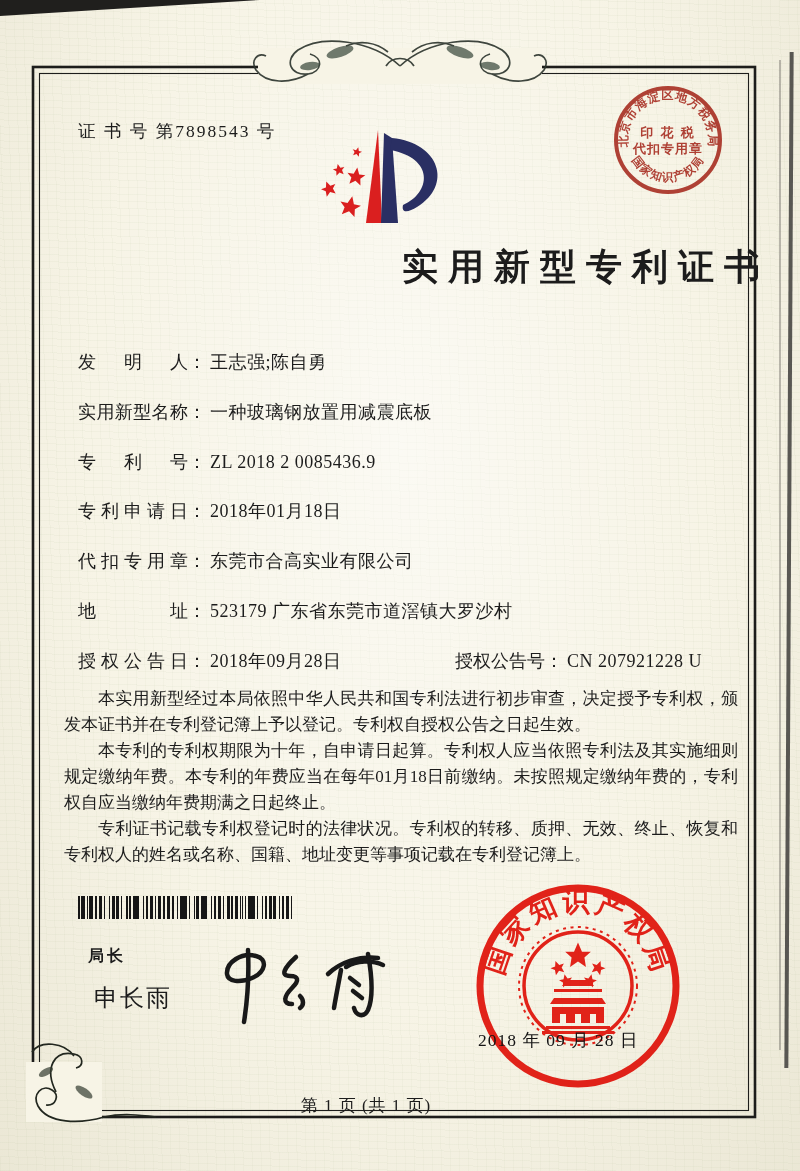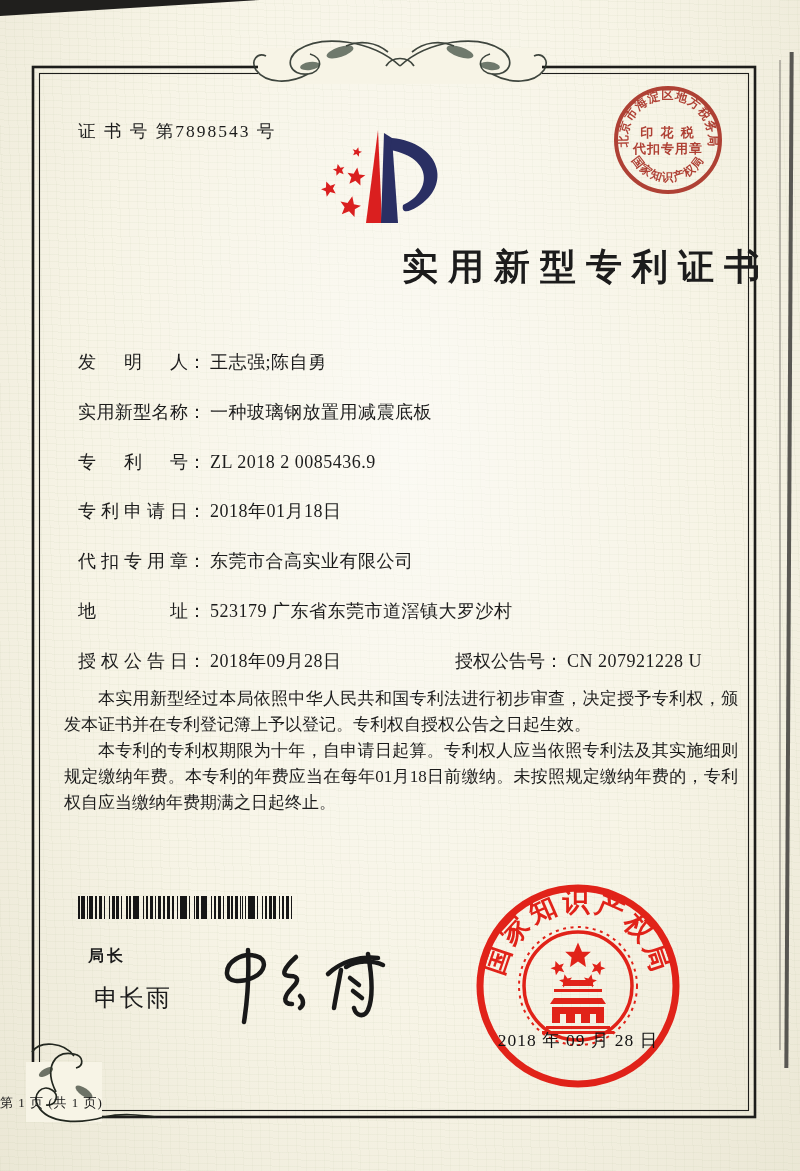--- a/index.html
+++ b/index.html
@@ -38,22 +38,22 @@
       repeating-linear-gradient(90deg,#161616 0 2px,rgba(0,0,0,0) 2px 4px,#161616 4px 7px,rgba(0,0,0,0) 7px 9px,#161616 9px 10px,rgba(0,0,0,0) 10px 14px,#161616 14px 15px,rgba(0,0,0,0) 15px 17px),
       repeating-linear-gradient(90deg,rgba(0,0,0,0) 0 3px,#161616 3px 4px,rgba(0,0,0,0) 4px 11px,#161616 11px 14px,rgba(0,0,0,0) 14px 23px);
   }
   
   .signoff-title{left:88px;top:946px;font-size:16px;font-family:"Liberation Sans","DejaVu Sans",sans-serif;font-weight:600;letter-spacing:3px;}
   .signoff-name{left:86px;top:982px;font-size:24px;font-family:"Liberation Sans","DejaVu Sans",sans-serif;font-weight:400;letter-spacing:2px;margin-left:8px;}
   .signature-svg{left:196px;top:912px;}
   
   .tax-stamp-svg{left:610px;top:82px;opacity:.92;}
   .seal-svg{left:470px;top:878px;opacity:.95;}
-  .seal-date{left:478px;top:1028px;width:200px;text-align:center;font-size:17.5px;color:#141414;letter-spacing:1px;z-index:6;}
-  .footer{left:0;top:1094px;width:732px;font-size:13px;letter-spacing:1px;}
+  .seal-date{left:478px;top:1028px;width:200px;font-size:17.5px;color:#141414;letter-spacing:1px;z-index:6;}
+  .footer{left:0;top:1094px;width:732px;text-align:center;font-size:17px;letter-spacing:1px;}
   svg{display:block;}
 </style>
 </head>
 <body>
 
 <div class="abs photo-top-edge"></div>
 <div class="abs photo-right-edge"></div>
 <div class="abs photo-right-edge2"></div>
 
 <svg class="abs" width="800" height="1171" viewBox="0 0 800 1171" style="left:0;top:0;">
@@ -155,20 +155,21 @@
     <span class="flabel">授权公告日</span><span class="fcolon">：</span><span class="fval">2018年09月28日</span>
     <span class="grant-no">
       <span>授权公告号</span><span class="fcolon">：</span><span class="fval">CN 207921228 U</span>
     </span>
   </div>
 </div>
 
 <div class="abs bodytext">
   <p>本实用新型经过本局依照中华人民共和国专利法进行初步审查，决定授予专利权，颁发本证书并在专利登记簿上予以登记。专利权自授权公告之日起生效。</p>
   <p>本专利的专利权期限为十年，自申请日起算。专利权人应当依照专利法及其实施细则规定缴纳年费。本专利的年费应当在每年01月18日前缴纳。未按照规定缴纳年费的，专利权自应当缴纳年费期满之日起终止。</p>
+  <p>专利证书记载专利权登记时的法律状况。专利权的转移、质押、无效、终止、恢复和专利权人的姓名或名称、国籍、地址变更等事项记载在专利登记簿上。</p>
 </div>
 
 <div class="abs barcode"></div>
 
 <div class="abs signoff-title">局长</div>
 <div class="abs signoff-name">申长雨</div>
 
 <svg class="abs signature-svg" width="250" height="115" viewBox="0 0 250 115">
   <g fill="none" stroke="#191919" stroke-width="4.5" stroke-linecap="round">
     <path d="M31,62 C30,50 46,40 60,44 C72,47 70,60 56,66 C44,71 32,70 31,62"></path>

